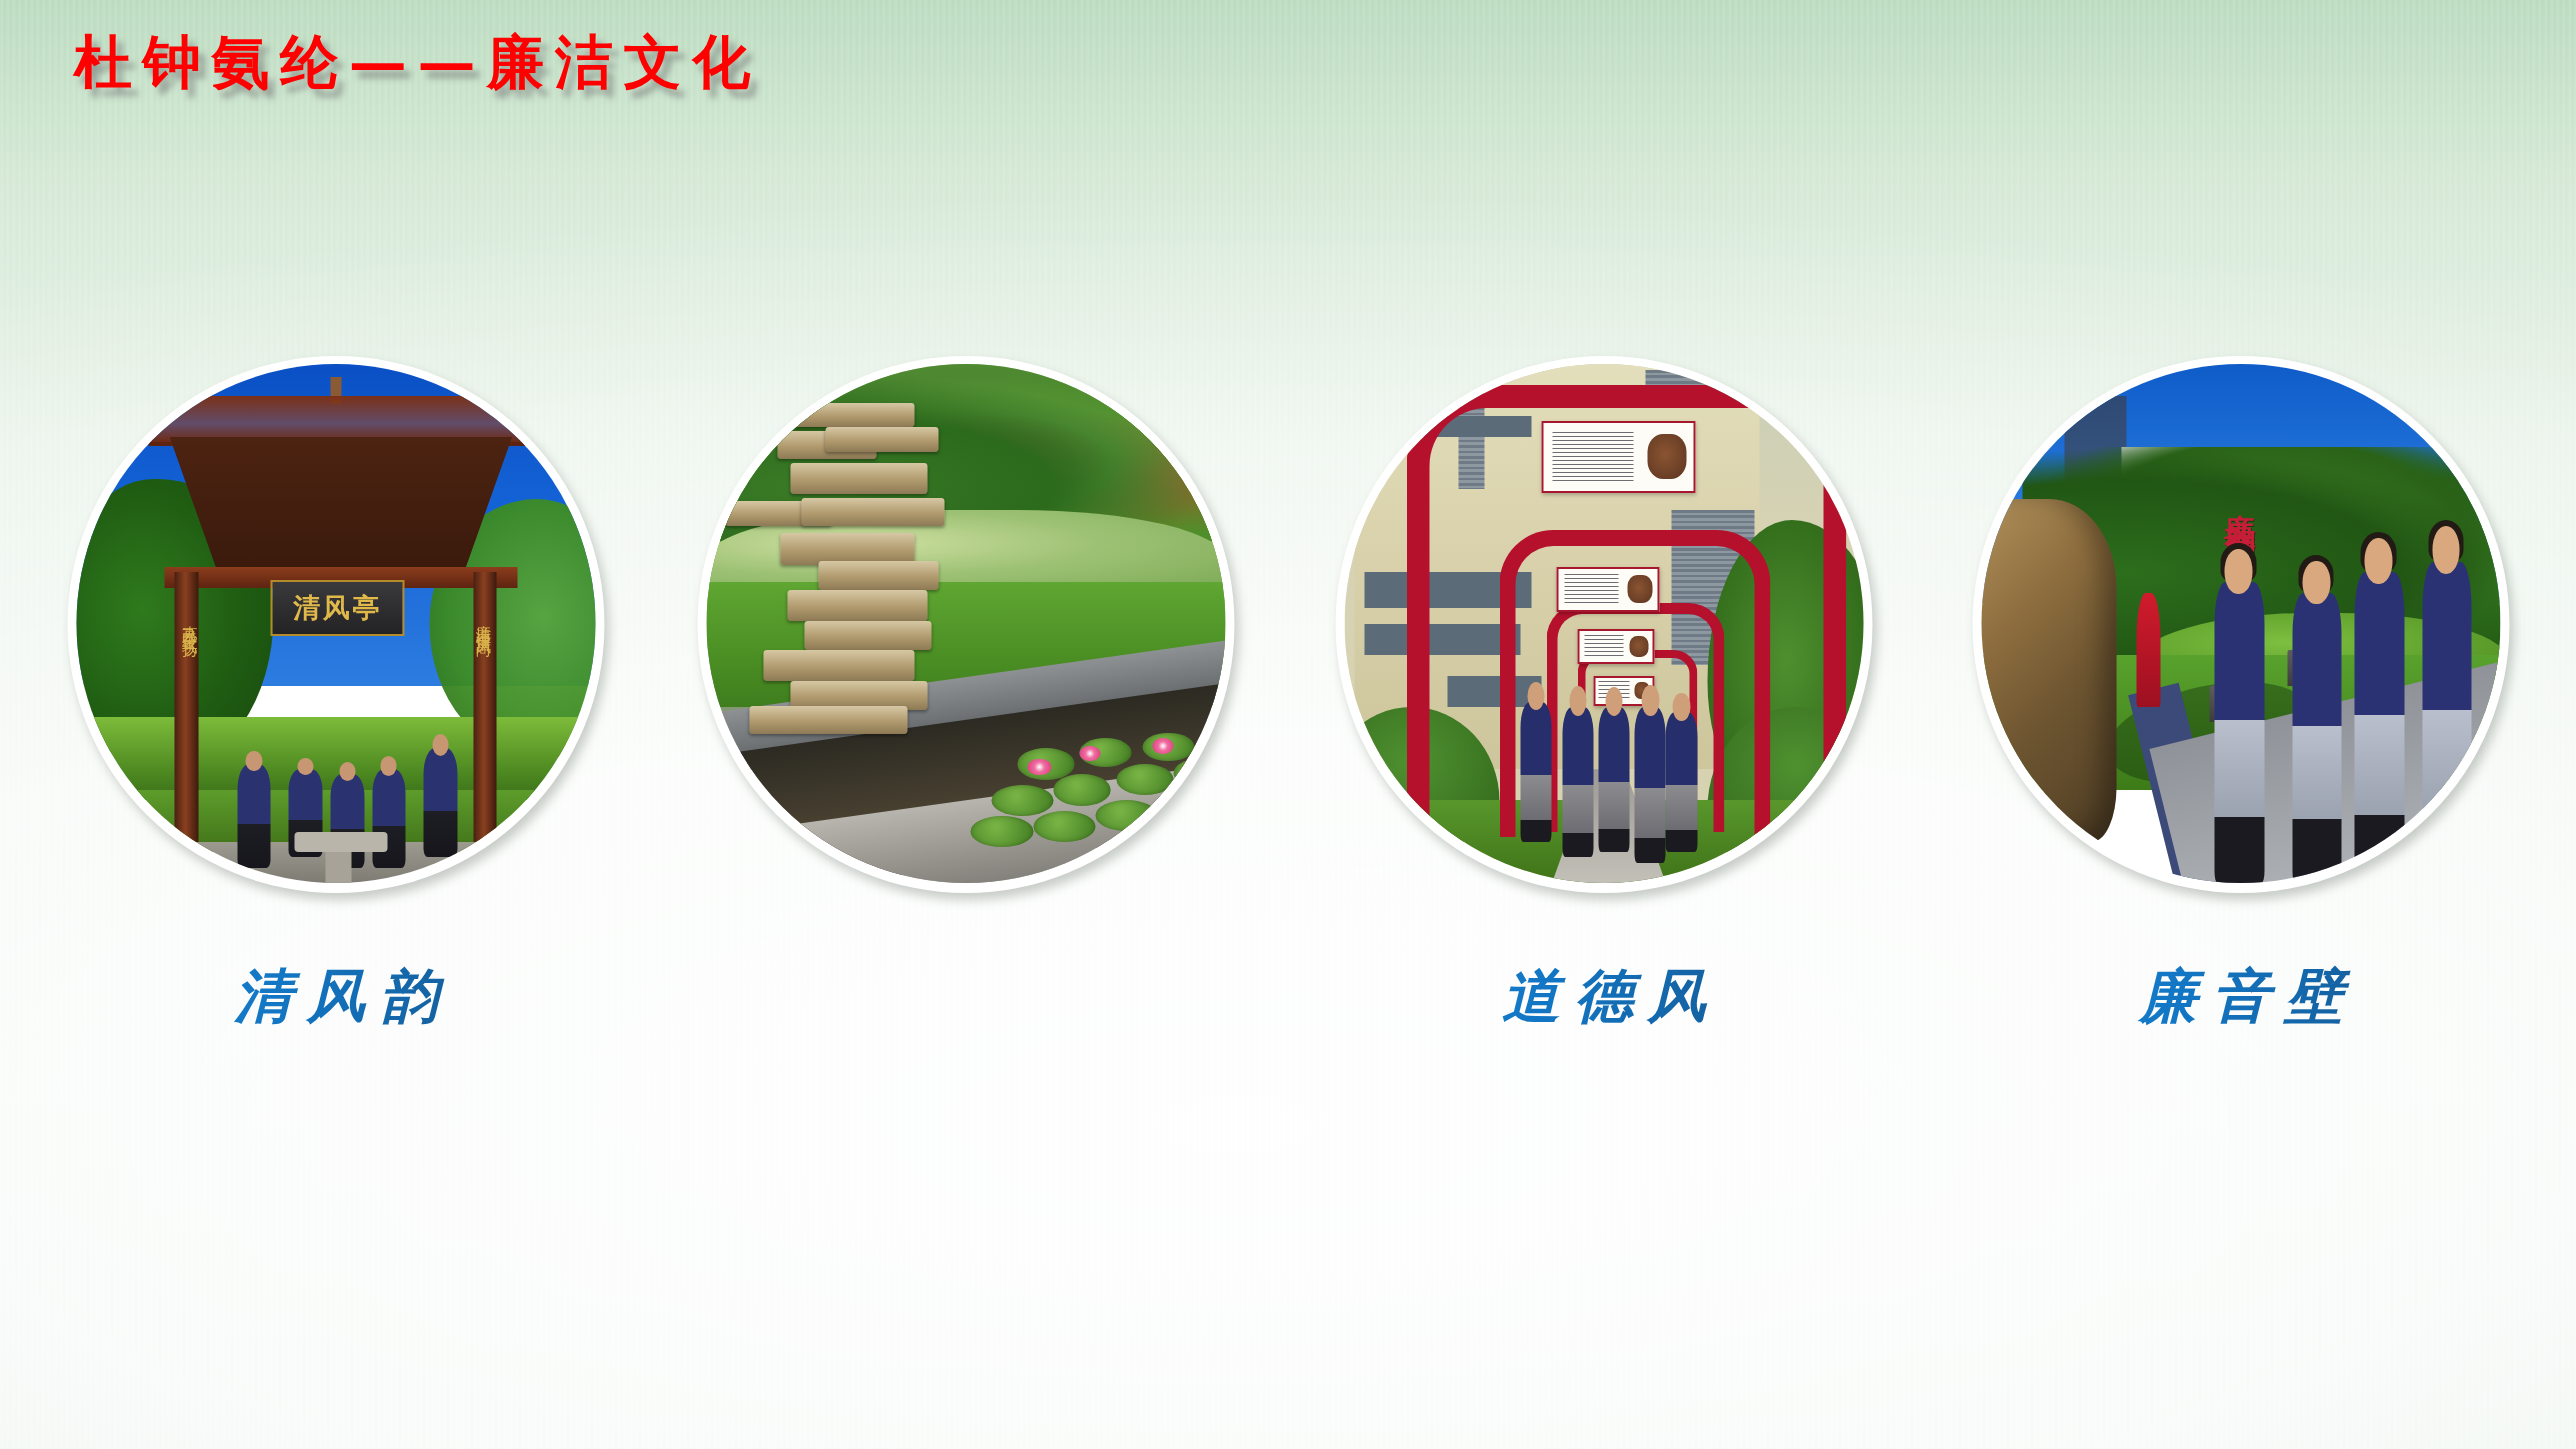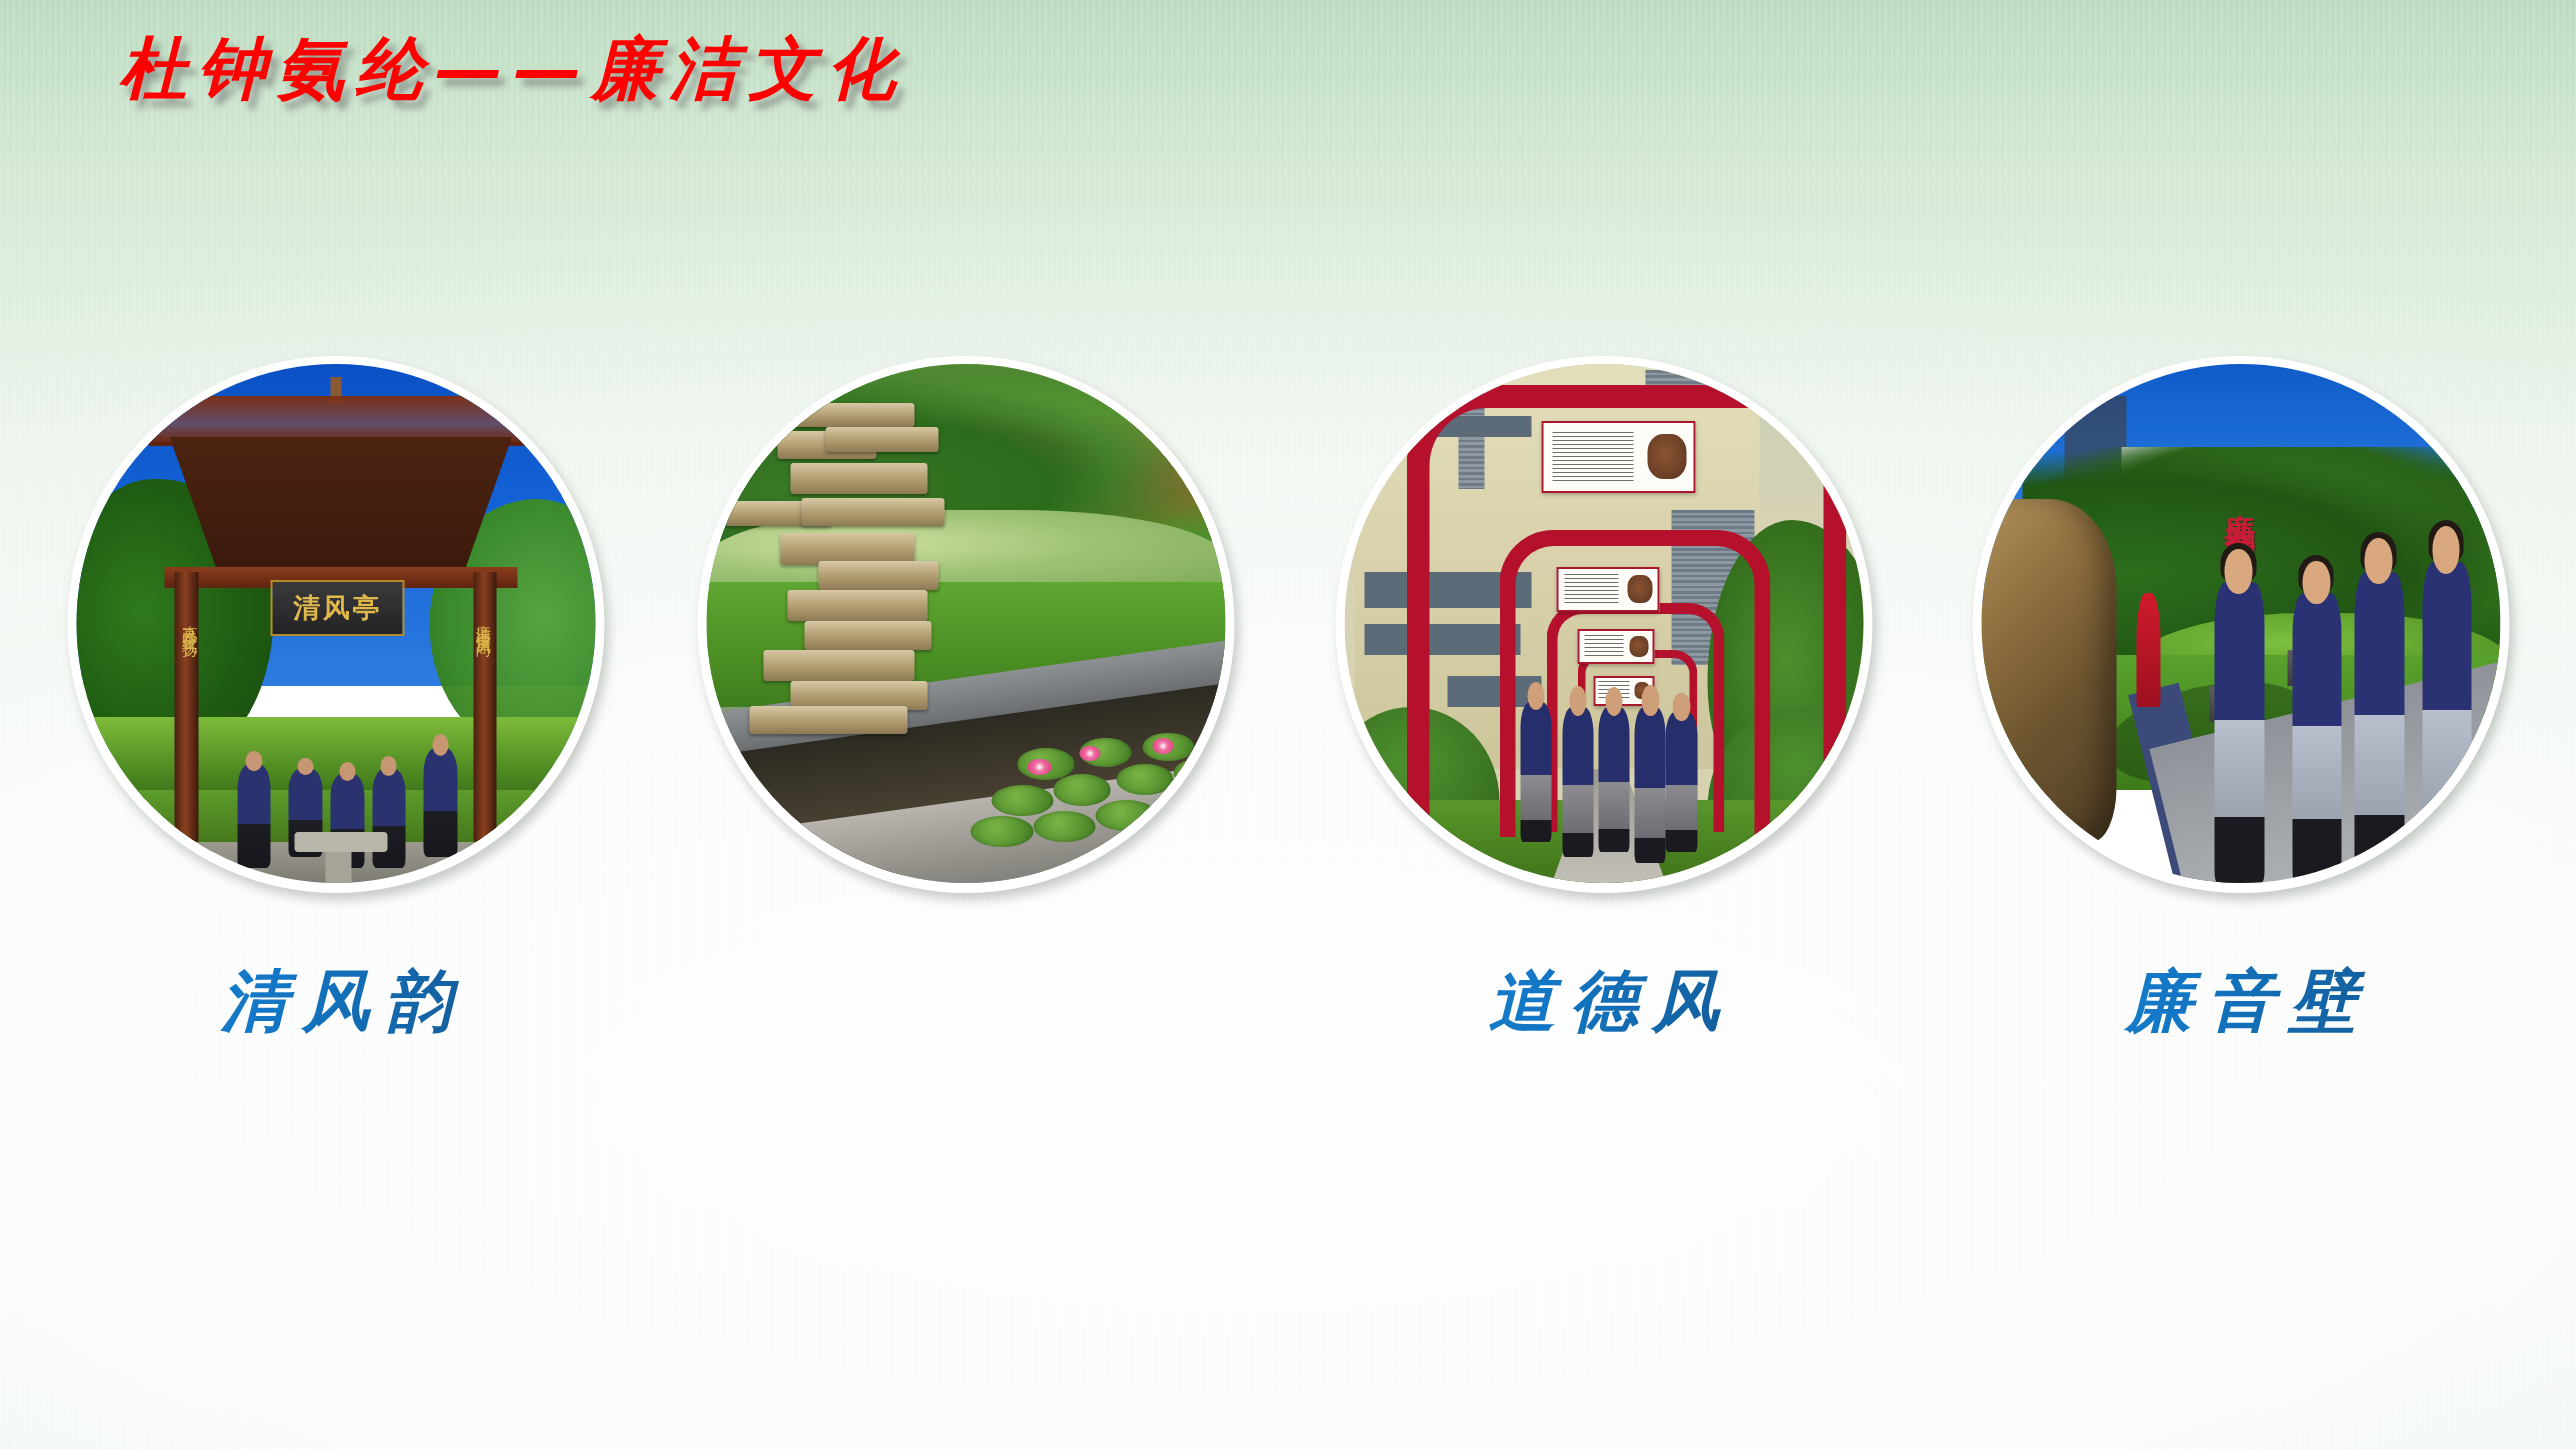--- a/index.html
+++ b/index.html
@@ -40,30 +40,28 @@
     opacity:.55;
     pointer-events:none;
   }
 
   
   #title {
     position: absolute;
     left: 74px;
     top: 25.5px;
     font-family: "DejaVu Serif", "Liberation Serif", serif;
-    font-size: 68px;
+    font-size: 58px;
     font-weight: 700;
-    font-style: italic;
     color: #ff0000;
     letter-spacing: 10.7px;
     white-space: nowrap;
     text-shadow: 6.7px 8px 6.7px rgba(110,110,110,0.55);
     line-height: 1.25;
     z-index: 6;
-    margin-left: 45px;
   }
 
   
   #photo-row {
     position: absolute;
     left: 0;
     top: 349px;
     width: 2576px;
     height: 604px;
     z-index: 4;
@@ -94,22 +92,22 @@
     overflow: hidden;
   }
   .scene { position:absolute; inset:0; }
 
   
   .caption {
     position: absolute;
     top: 958px;
     width: 564px;
     text-align: center;
-    font-family: Liberation Serif, serif;
-    font-size: 67px;
+    font-family: Liberation Sans, sans-serif;
+    font-size: 58px;
     font-weight: 700;
     font-style: italic;
     letter-spacing: 14.8px;
     text-indent: 14.8px;
     line-height: 1.3;
     background: linear-gradient(100deg, #1e86d4 0%, #1276c4 40%, #155b96 78%, #12496f 100%);
     -webkit-background-clip: text;
     background-clip: text;
     color: transparent;
     -webkit-text-fill-color: transparent;

